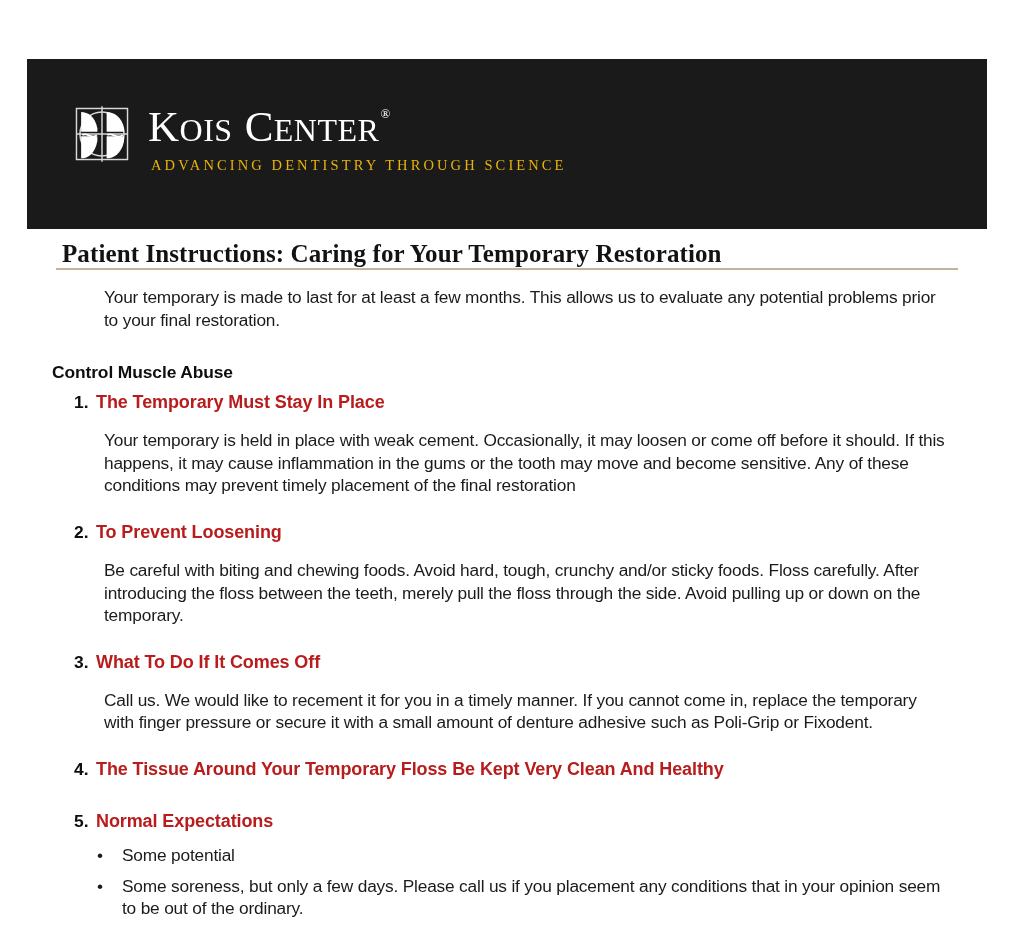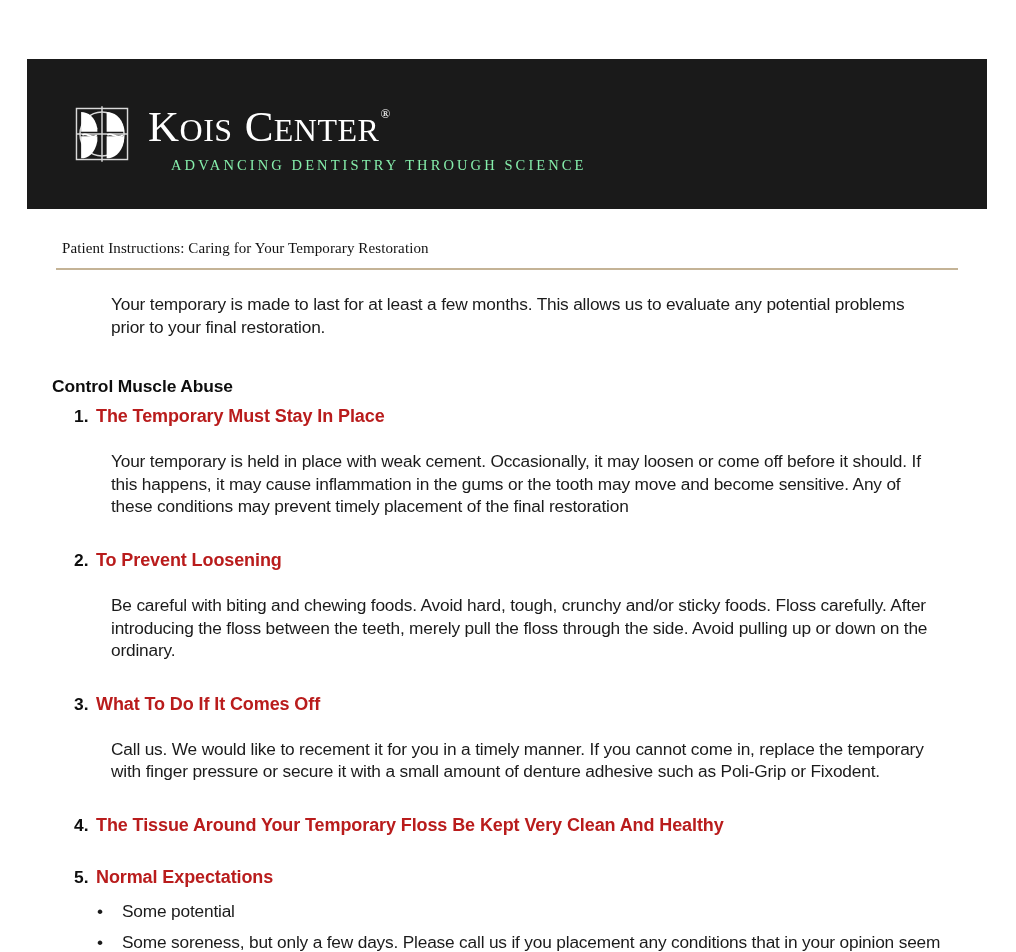--- a/index.html
+++ b/index.html
@@ -22,21 +22,21 @@
     height: 952px;
     background: #ffffff;
   }
 
   
   .header-band {
     position: absolute;
     left: 27px;
     top: 59px;
     width: 960px;
-    height: 150px;
+    height: 170px;
     background: #1a1a1a;
     text-decoration: underline;
   }
 
   .logo-block {
     position: absolute;
     left: 46px;
     top: 40px;
     display: flex;
     align-items: flex-start;
@@ -77,38 +77,37 @@
     top: -8px;
     left: 1px;
   }
   .wordmark .gap {
     display: inline-block;
     width: 12px;
   }
 
   .tagline {
     font-family: "Liberation Serif", "DejaVu Serif", serif;
-    color: #86efac;
+    color: #eab308;
     font-size: 14.5px;
     letter-spacing: 3.1px;
     white-space: nowrap;
     margin-top: 4px;
     padding-left: 3px;
     font-weight: 400;
-    margin-left: 20px;
   }
 
   
   .doc-title {
     position: absolute;
     left: 62px;
     top: 240px;
     font-family: "Liberation Serif", "DejaVu Serif", serif;
-    font-weight: normal;
-    font-size: 15px;
+    font-weight: bold;
+    font-size: 25px;
     color: #121212;
     letter-spacing: 0.1px;
     white-space: nowrap;
   }
   .title-rule {
     position: absolute;
     left: 56px;
     top: 268px;
     width: 902px;
     height: 2px;
@@ -121,21 +120,21 @@
     left: 0;
     top: 276px;
     width: 1016px;
   }
 
   .para {
     font-family: "Liberation Sans", sans-serif;
     font-size: 17.3px;
     line-height: 22.6px;
     color: #1b1b1b;
-    margin: 15px;
+    margin: 8px;
     padding: 0 60px 0 96px;
     letter-spacing: -0.18px;
   }
 
   .intro {
     padding-top: 2px;
     padding-right: 62px;
   }
 
   .section-heading {
@@ -252,21 +251,21 @@
     <div class="sp-8"></div>
     <p class="para">Your temporary is held in place with weak cement.  Occasionally, it may loosen or come off before it should.  If this happens, it may cause inflammation in the gums or the tooth may move and become sensitive.  Any of these conditions may prevent timely placement of the final restoration</p>
 
     <div class="sp-16"></div>
 
     <div class="numbered-item">
       <span class="num">2.</span>
       <span class="item-title">To Prevent Loosening</span>
     </div>
     <div class="sp-8"></div>
-    <p class="para">Be careful with biting and chewing foods.  Avoid hard, tough, crunchy and/or sticky foods.  Floss carefully.  After introducing the floss between the teeth, merely pull the floss through the side.  Avoid pulling up or down on the ordinary.</p>
+    <p class="para">Be careful with biting and chewing foods.  Avoid hard, tough, crunchy and/or sticky foods.  Floss carefully.  After introducing the floss between the teeth, merely pull the floss through the side.  Avoid pulling up or down on the temporary.</p>
 
     <div class="sp-16"></div>
 
     <div class="numbered-item">
       <span class="num">3.</span>
       <span class="item-title">What To Do If It Comes Off</span>
     </div>
     <div class="sp-8"></div>
     <p class="para">Call us.  We would like to recement it for you in a timely manner.  If you cannot come in, replace the temporary with finger pressure or secure it with a small amount of denture adhesive such as Poli-Grip or Fixodent.</p>
 

